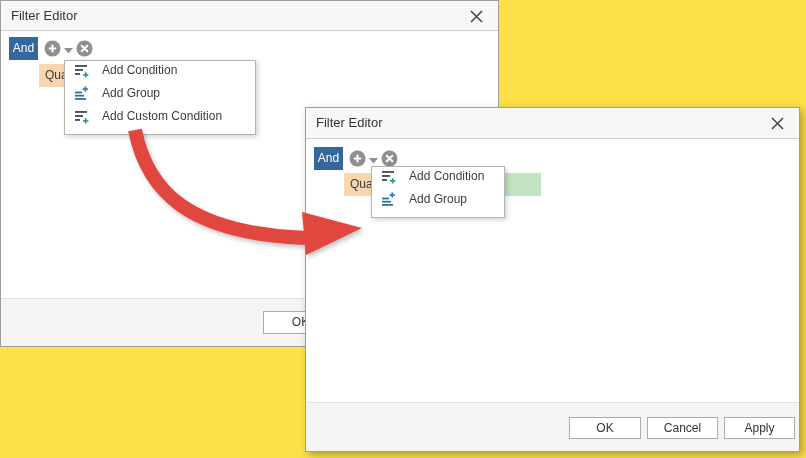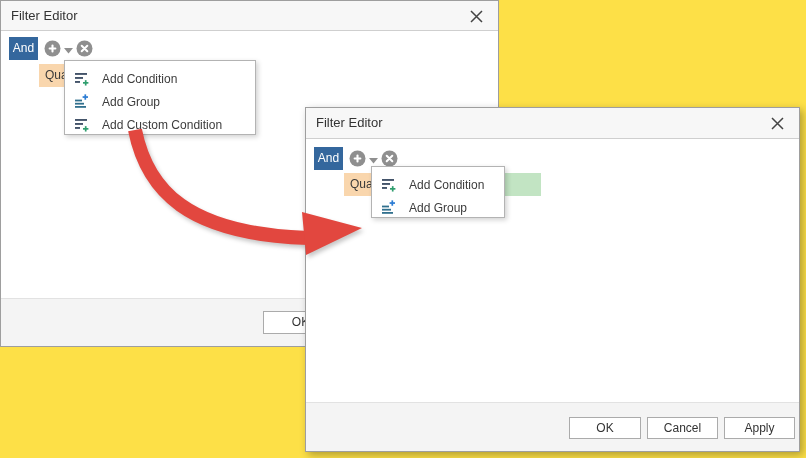--- a/index.html
+++ b/index.html
@@ -51,21 +51,21 @@
   .win-back  .btn-ok { left:262px; top:12px; width:75px; }
   .win-front .btn-ok     { left:263px; top:14px; width:72px; height:22px; }
   .win-front .btn-cancel { left:341px; top:14px; width:71px; height:22px; }
   .win-front .btn-apply  { left:418px; top:14px; width:71px; height:22px; }
 
   
   .menu { position:absolute; background:#fff; border:1px solid #b3b3b3;
           box-shadow:2px 2px 5px rgba(0,0,0,.18); padding:2px 0; }
   .menu-back  { left:64px;  top:60px;  width:192px; z-index:2; }
   .menu-front { left:371px; top:166px; width:134px; z-index:4; }
-  .menu-item { display:flex; align-items:flex-end; height:23px; padding-left:9px;
+  .menu-item { display:flex; align-items:flex-start; height:23px; padding-left:9px;
                font-size:12px; color:#3c3c3c; cursor:pointer; }
   .menu-item .mi { width:15px; height:15px; margin-right:13px; line-height:0; flex:none; }
 
   
   .arrow-svg { position:absolute; left:0; top:0; width:806px; height:458px; z-index:5;
                pointer-events:none; filter:drop-shadow(2px 3px 2px rgba(0,0,0,.22)); }
 </style>
 </head>
 <body>
 

